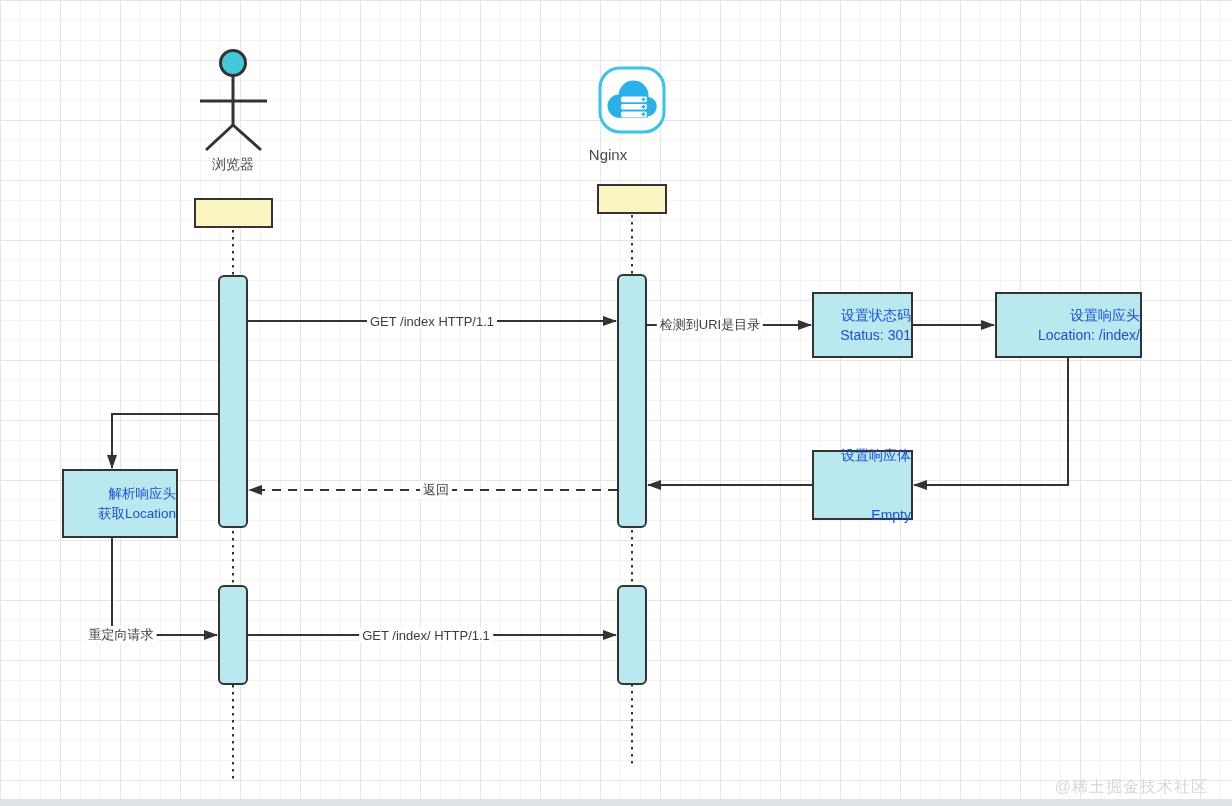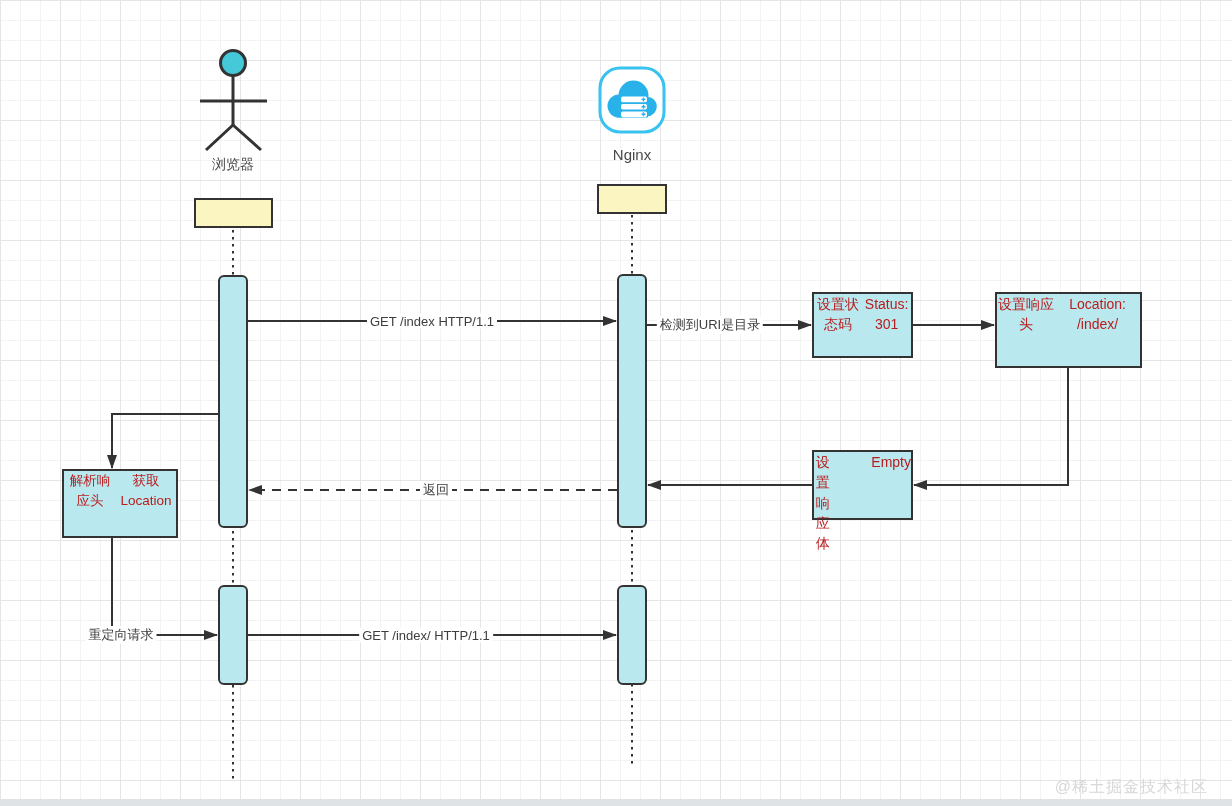--- a/index.html
+++ b/index.html
@@ -25,22 +25,22 @@
     position:absolute;box-sizing:border-box;
     background:#fbf5c2;border:2px solid #333;
   }
   .activation{
     position:absolute;box-sizing:border-box;
     background:#b9e9ef;border:2px solid #333;border-radius:6px;
   }
   .process-box{
     position:absolute;box-sizing:border-box;
     background:#b9e9ef;border:2px solid #333;
-    display:flex;align-items:flex-start;justify-content:center;
-    font-size:14px;line-height:1.45;color:#b91c1c;text-align:center;
+    display:flex;flex-direction:column;align-items:flex-end;justify-content:center;
+    font-size:14px;line-height:1.45;color:#1d4ed8;text-align:center;
   }
   .msg-label{
     position:absolute;transform:translate(-50%,-50%);
     background:#ffffff;padding:0 3px;
     font-size:13px;color:#3d3d3d;white-space:nowrap;
   }
   .watermark{
     position:absolute;right:24px;top:761px;
     font-size:16px;color:#d7d7d7;letter-spacing:1px;white-space:nowrap;margin-top:16px;
   }
@@ -98,35 +98,35 @@
       <path d="M1068 358 V485 H914" marker-end="url(#arr)"></path>
       <path d="M812 485 H648" marker-end="url(#arr)"></path>
       <path d="M617 490 H249" marker-end="url(#arr)" stroke-dasharray="9 7"></path>
       <path d="M218 414 H112 V468" marker-end="url(#arr)"></path>
       <path d="M112 538 V635 H217" marker-end="url(#arr)"></path>
       <path d="M248 635 H616" marker-end="url(#arr)"></path>
     </g>
   </svg>
 
   <div class="participant-label" style="left:233px;top:156px;">浏览器</div>
-  <div class="participant-label" style="left:632px;top:146px;font-size:15px;text-align:center;">Nginx</div>
+  <div class="participant-label" style="left:608px;top:146px;font-size:15px;text-align:center;">Nginx</div>
 
   <div class="yellow-box" style="left:194px;top:198px;width:79px;height:30px;"></div>
   <div class="yellow-box" style="left:597px;top:184px;width:70px;height:30px;"></div>
 
   <div class="activation" style="left:218px;top:275px;width:30px;height:253px;"></div>
   <div class="activation" style="left:617px;top:274px;width:30px;height:254px;"></div>
   <div class="activation" style="left:218px;top:585px;width:30px;height:100px;"></div>
   <div class="activation" style="left:617px;top:585px;width:30px;height:100px;"></div>
 
   <div class="process-box" style="left:812px;top:292px;width:101px;height:66px;">
     <span>设置状态码</span>
     <span>Status: 301</span>
   </div>
-  <div class="process-box" style="left:995px;top:292px;width:147px;height:76px;">
+  <div class="process-box" style="left:995px;top:292px;width:147px;height:66px;">
     <span>设置响应头</span>
     <span>Location: /index/</span>
   </div>
   <div class="process-box" style="left:812px;top:450px;width:101px;height:70px;gap:40px;">
     <span>设置响应体</span>
     <span>Empty</span>
   </div>
   <div class="process-box" style="left:62px;top:469px;width:116px;height:69px;font-size:13.5px;">
     <span>解析响应头</span>
     <span>获取Location</span>

